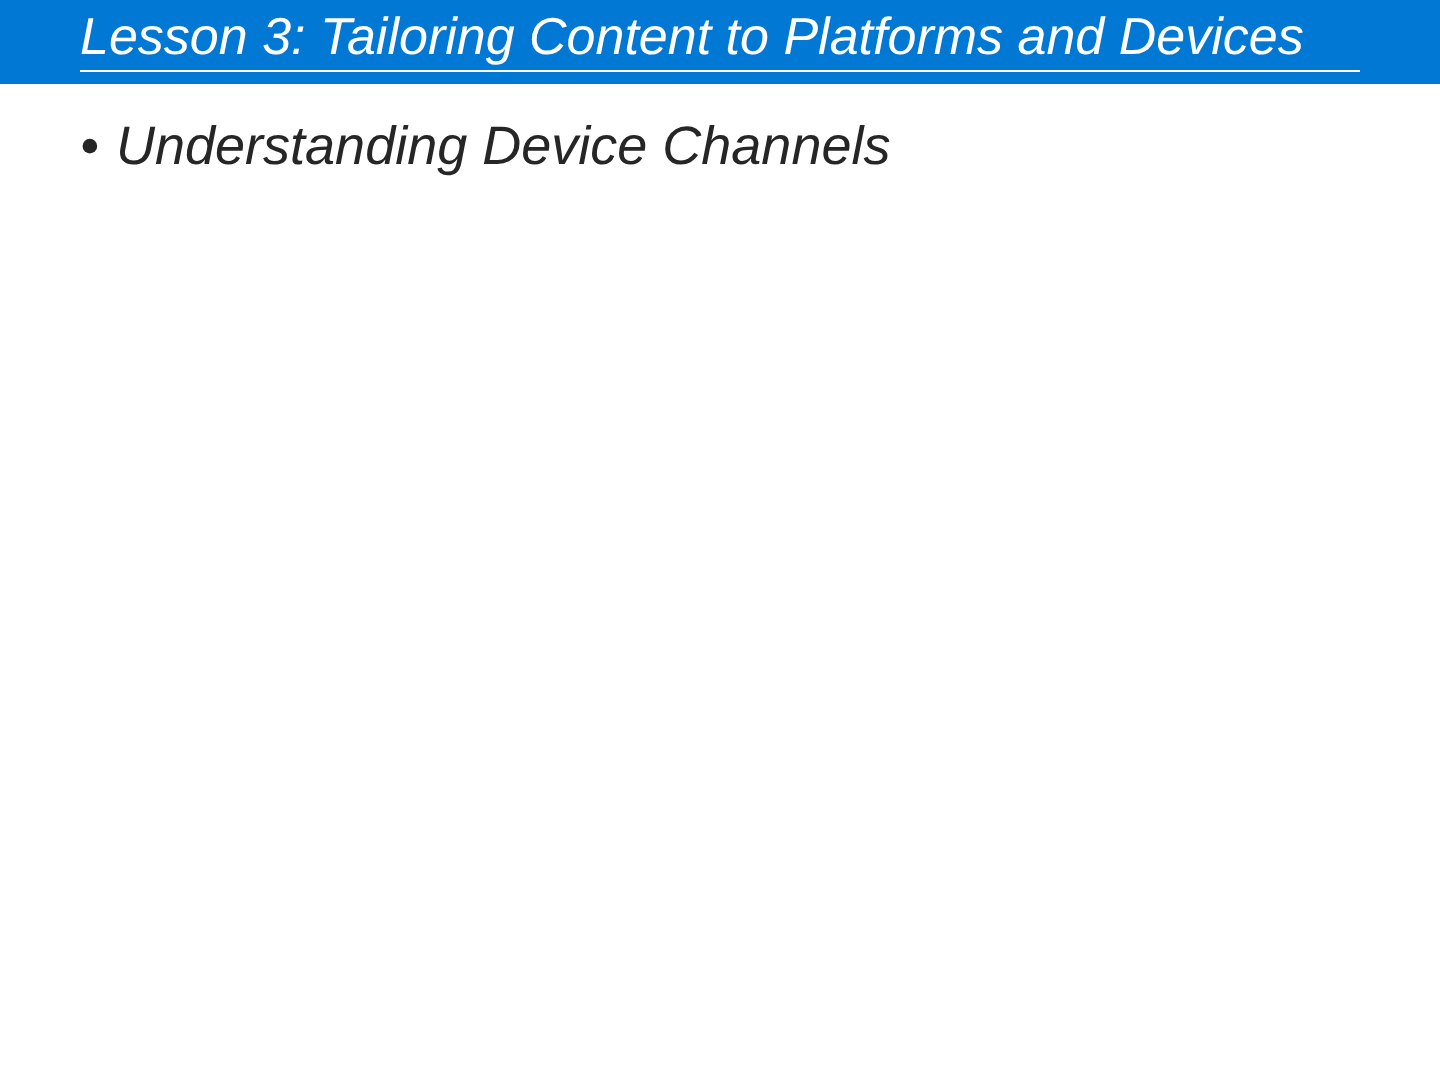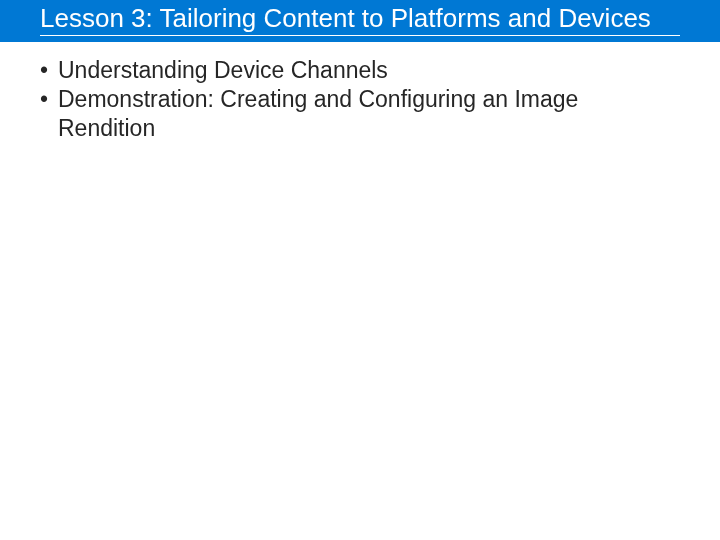--- a/index.html
+++ b/index.html
@@ -1,18 +1,19 @@
 <!DOCTYPE html>
 <html><head>
 <meta charset="utf-8">
 <style>
   * {
     margin: 0;
     padding: 0;
     box-sizing: border-box;
+    font-style: italic;
   }
   body {
     width: 720px;
     height: 540px;
     font-family: "Segoe UI", "Segoe UI Light", -apple-system, Helvetica, Arial, sans-serif;
     background: #ffffff;
     overflow: hidden;
   }
   .title-bar {
     background: #0078d4;
@@ -27,21 +28,21 @@
     display: inline-block;
     width: 100%;
     padding-bottom: 2px;
   }
   .content {
     padding: 14px 40px 0 40px;
     color: #262626;
   }
   .bullet-list {
     list-style: none;
-    font-size: 23px;
+    font-size: 27px;
     font-weight: 400;
     line-height: 1.28;
   }
   .bullet-list li {
     position: relative;
     padding-left: 18px;
   }
   .bullet-list li::before {
     content: "•";
     position: absolute;
@@ -52,15 +53,14 @@
 </head>
 <body>
 
 <div class="title-bar">
   <div class="title-text">Lesson 3: Tailoring Content to Platforms and Devices</div>
 </div>
 
 <div class="content">
   <ul class="bullet-list">
     <li>Understanding Device Channels</li>
-    <li>Demonstration: Creating and Configuring an Image Rendition</li>
   </ul>
 </div>
 
 </body></html>

